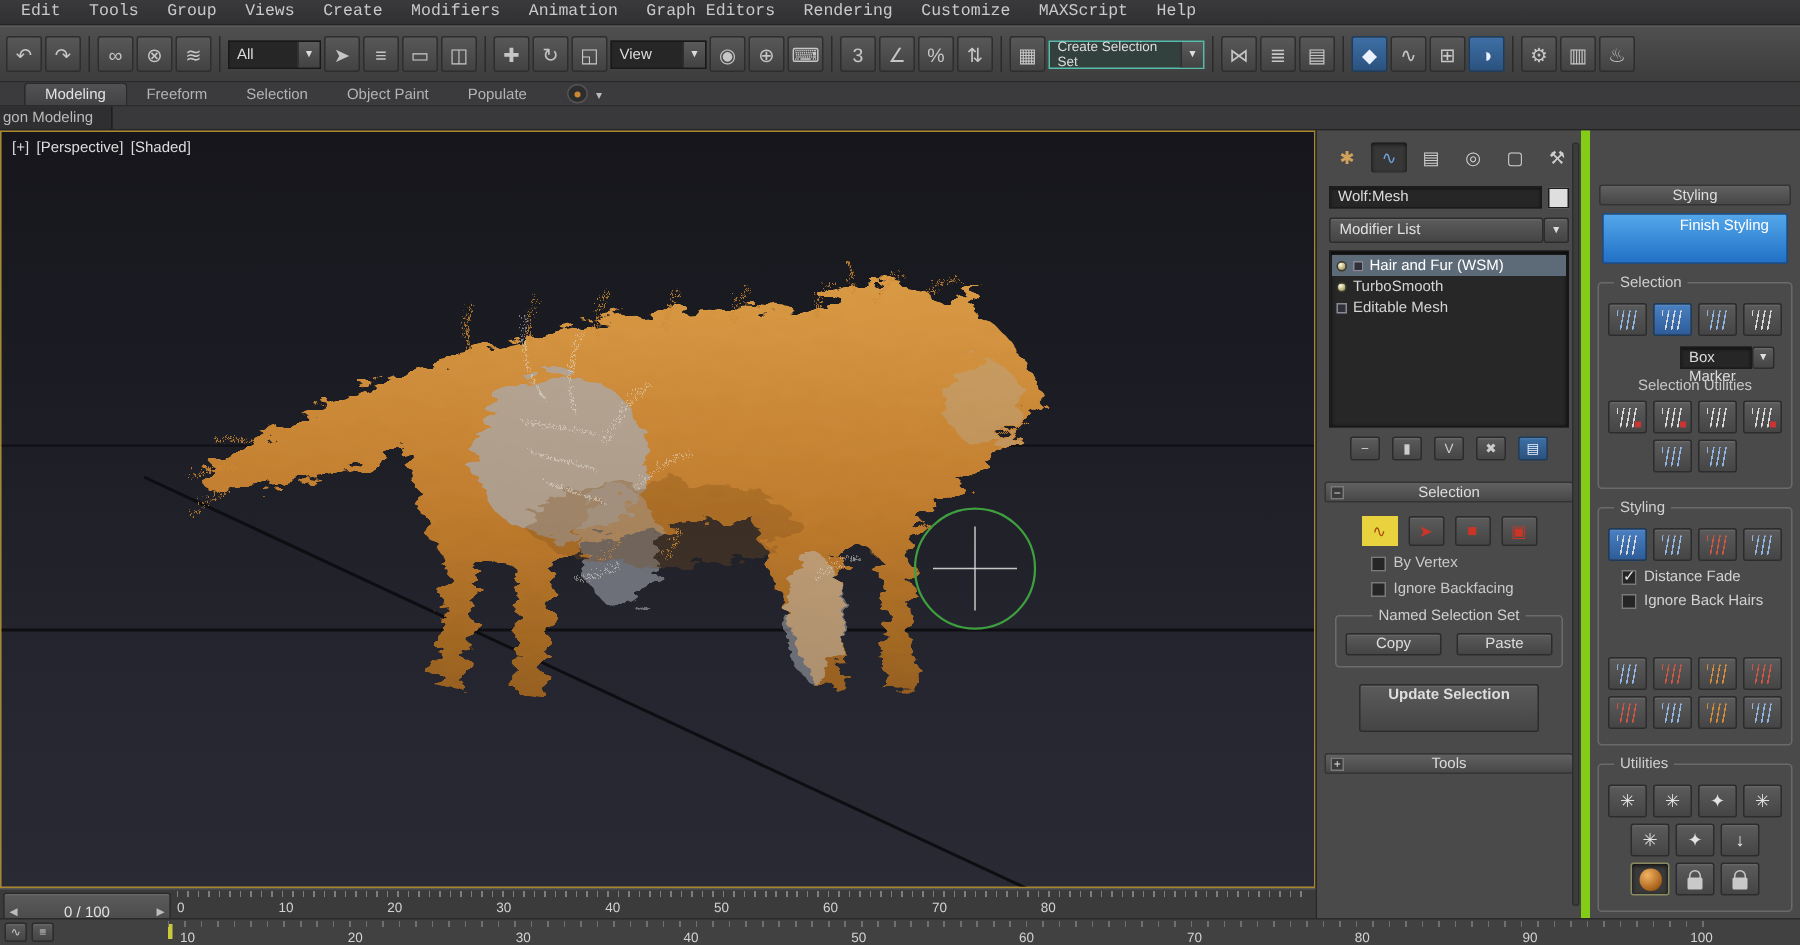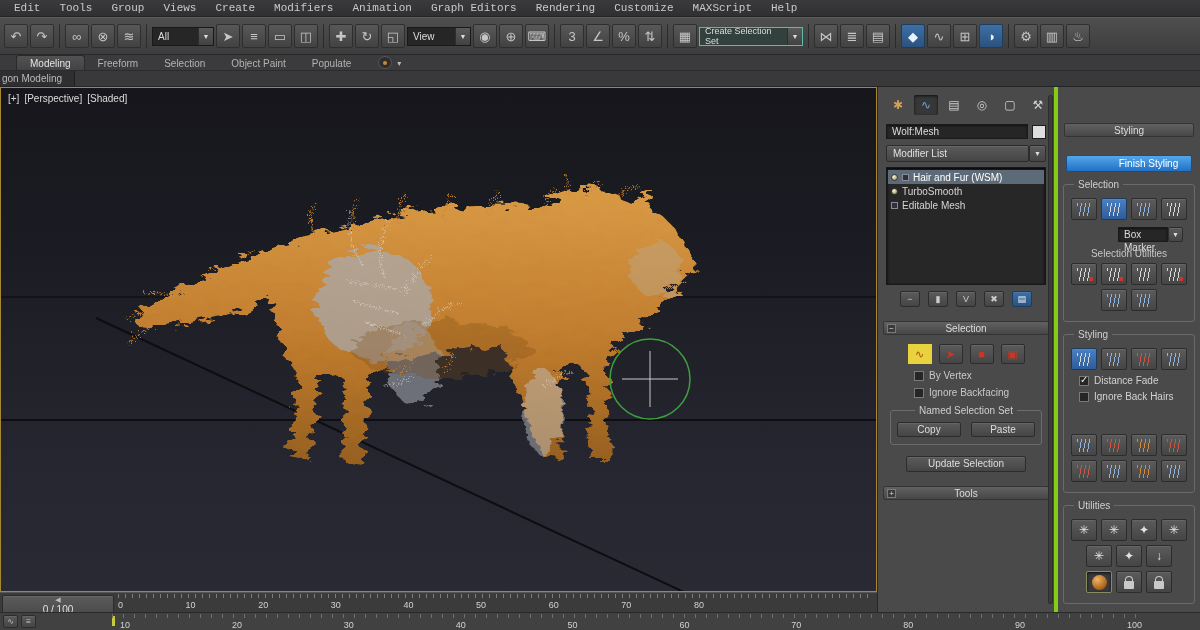--- a/index.html
+++ b/index.html
@@ -53,21 +53,21 @@
   .viewport { position:absolute; left:0; top:87px; width:877px; height:505px;
     background:linear-gradient(180deg,#16161c 0%,#1c1c24 35%,#25252f 70%,#2a2a34 100%);
     border:1px solid #a8872e; }
   .vplabel { position:absolute; left:7px; top:5px; font-size:10px; color:#dddddd; display:flex; gap:5px; z-index:5; }
   .vlayer { position:absolute; left:0; top:0; }
 
   
   .cmdpanel { position:absolute; left:877px; top:87px; width:177px; height:525px; background:#4a4a4a;
     border-left:1px solid #272727; font-size:10px; }
   .stylingpanel { position:absolute; left:1054px; top:87px; width:146px; height:525px; background:#4a4a4a;
-    border-left:4px solid #84cc16; font-size:10px; }
+    border-left:6px solid #84cc16; font-size:10px; }
 
   .bev { background:linear-gradient(#5b5b5b,#454545); border:1px solid #2c2c2c; border-radius:2px;
     box-shadow:inset 0 1px 0 rgba(255,255,255,.07); }
   .field { background:#262626; border:1px solid #1b1b1b; box-shadow:inset 0 1px 2px rgba(0,0,0,.55); color:#dddddd; }
 
   .ctabs { display:flex; gap:4px; padding:8px 4px 4px 8px; }
   .ctab { width:24px; height:20px; display:flex; align-items:center; justify-content:center;
     border-radius:2px; font-size:12px; color:#cfcfcf; }
   .ctab.active { background:#373737; box-shadow:inset 0 1px 3px rgba(0,0,0,.75); }
 
@@ -105,27 +105,27 @@
 
   .cbrow { display:flex; align-items:center; gap:5px; margin:6px 0 0 16px; color:#c9c9c9; font-size:10px;padding-left:20px; }
   .cb { width:10px; height:10px; background:#262626; border:1px solid #7a7a7a; position:relative; flex:0 0 auto; }
   .cb.checked:after { content:"✓"; position:absolute; left:0; top:-3px; font-size:10px; color:#eeeeee; }
 
   .nss { margin:12px 12px 0; border:1px solid #6c6c6c; border-radius:3px; position:relative; padding:11px 6px 7px; }
   .legend { position:absolute; top:-6px; background:#4a4a4a; padding:0 4px; font-size:10px; color:#cfcfcf; white-space:nowrap; }
   .legend.center { left:50%; transform:translateX(-50%); }
   .nss .btns { display:flex; gap:10px; justify-content:center; }
   .pbtn { width:65px; height:15px; font-size:10px; color:#dddddd; line-height:13px; text-align:center; }
-  .updsel { margin:11px auto 0; width:120px; height:16px; text-align:center; line-height:14px; font-size:10px; color:#dddddd; }
+  .updsel { margin:11px auto 0; width:120px; height:32px; text-align:center; line-height:14px; font-size:10px; color:#dddddd;font-weight:bold; }
   .cscroll { position:absolute; right:1px; top:8px; bottom:8px; width:5px; background:#3c3c3c;
     border-radius:2px; border:1px solid #2e2e2e; }
 
   
   .sphead { margin:36px 6px 0; }
-  .finish { margin:18px 8px 0; height:17px; background:linear-gradient(#54a7ea,#2170c6);
+  .finish { margin:5px 8px 0; height:34px; background:linear-gradient(#54a7ea,#2170c6);
     border:1px solid #1a4d88; border-radius:2px; color:#ffffff; text-align:center; line-height:15px; font-size:10px;padding-left:39px; }
   .sgroup { margin:12px 5px 0; border:1px solid #6a6a6a; border-radius:3px; position:relative; padding:9px 3px 6px; }
   .sgroup .legend { left:10px; }
   .hrow { display:flex; gap:4px; justify-content:center; margin:4px 0; }
   .hicon { width:26px; height:22px; display:flex; align-items:center; justify-content:center; position:relative; }
   .hicon.active { background:linear-gradient(#4a80c2,#2e5c99); border-color:#1d3b5b; }
   .strokes { width:14px; height:13px; background:repeating-linear-gradient(100deg,currentColor 0 1px,transparent 1px 4px); }
   .c-or { color:#d08a3a; } .c-rd { color:#cc5544; } .c-bl { color:#8fb4e0; } .c-wh { color:#d8d8d8; }
   .dot:after { content:""; position:absolute; right:3px; bottom:3px; width:4px; height:4px; background:#cc3333; }
   .marker { display:flex; margin:7px 8px 2px; height:15px;padding-left:43px; }
@@ -139,21 +139,21 @@
     background:radial-gradient(circle at 35% 30%,#f2b464,#a96119 70%,#744010); }
   .hicon.pressed { background:#3a3a3a; box-shadow:inset 0 1px 3px rgba(0,0,0,.8); border-color:#8a8a60; }
   .lock { width:10px; height:8px; background:#c9c9c9; border-radius:1px; position:relative; margin-top:5px; }
   .lock:before { content:""; position:absolute; top:-5px; left:1px; width:6px; height:6px;
     border:1.5px solid #c9c9c9; border-bottom:none; border-radius:4px 4px 0 0; }
 
   
   .timerow { position:absolute; left:0; top:592px; width:877px; height:20px; background:#3b3b3b;
     border-top:1px solid #565656; }
   .tslider { position:absolute; left:2px; top:2px; width:112px; height:26px; display:flex;
-    align-items:center; font-size:10px; color:#e2e2e2;flex-direction:column; }
+    align-items:center; font-size:10px; color:#e2e2e2; }
   .tslider .a { width:12px; text-align:center; font-size:7px; color:#bcbcbc; }
   .tslider .v { flex:1; text-align:center; }
   .truler { position:absolute; left:118px; right:3px; top:0; height:20px; }
   .ticks { position:absolute; left:0; right:0; top:1px; height:4px;
     background:repeating-linear-gradient(90deg,#7d7d7d 0 1px,transparent 1px 7px); }
   .nums { position:absolute; top:7px; display:flex; justify-content:space-between; font-size:9px; color:#d2d2d2; }
 
   .trackrow { position:absolute; left:0; top:612px; width:1200px; height:18px; background:#414141;
     border-top:1px solid #2a2a2a; }
   .tricons { position:absolute; left:3px; top:2px; display:flex; gap:3px; }

